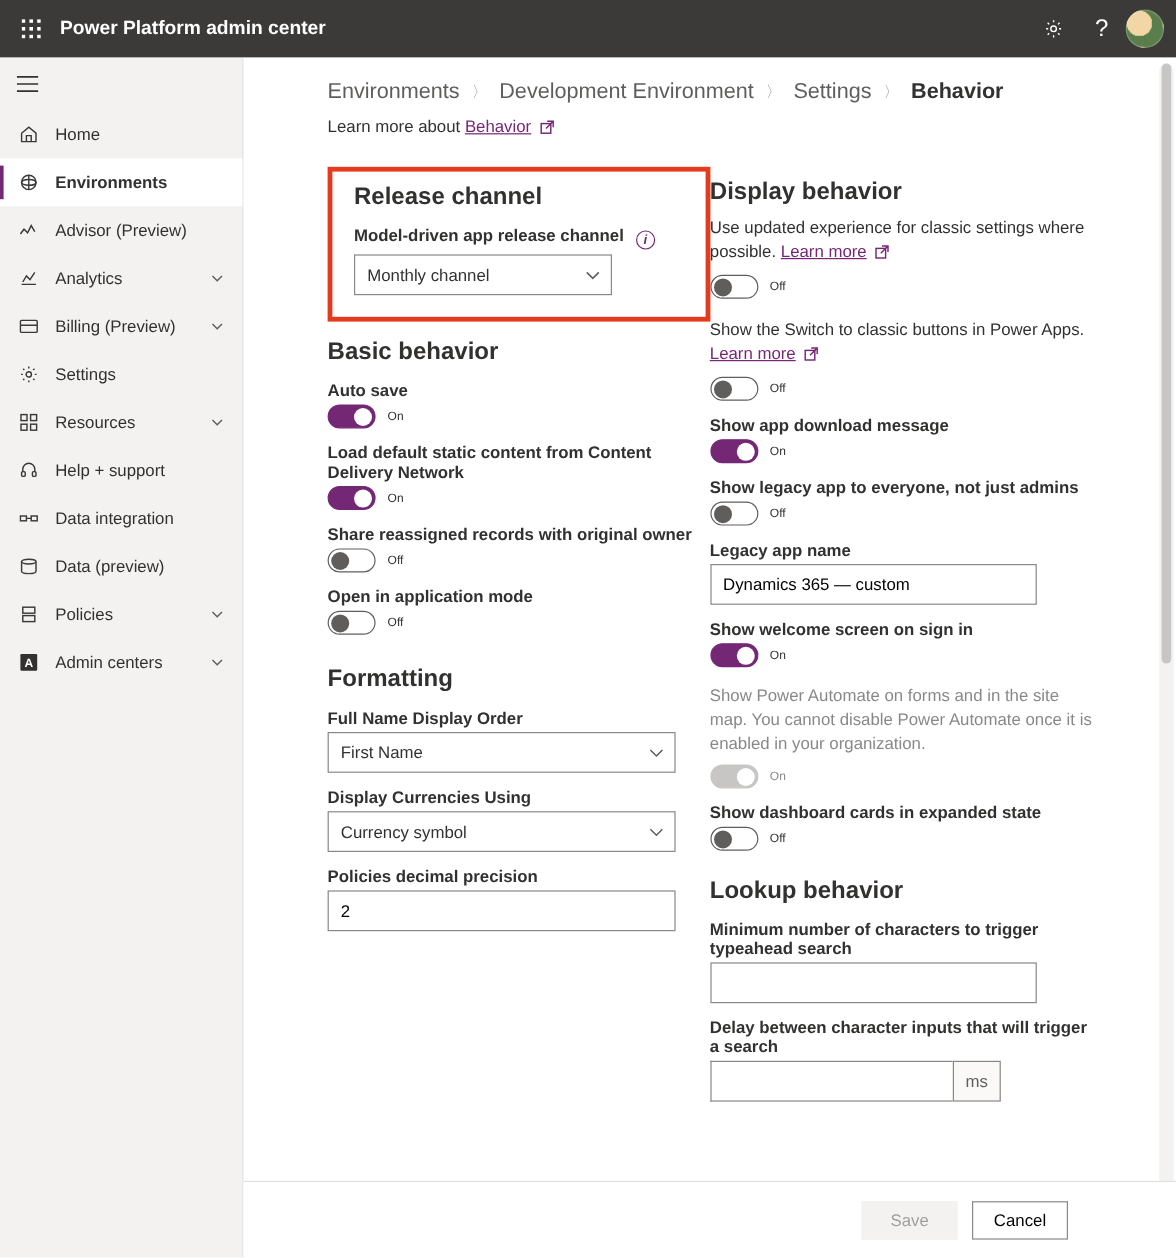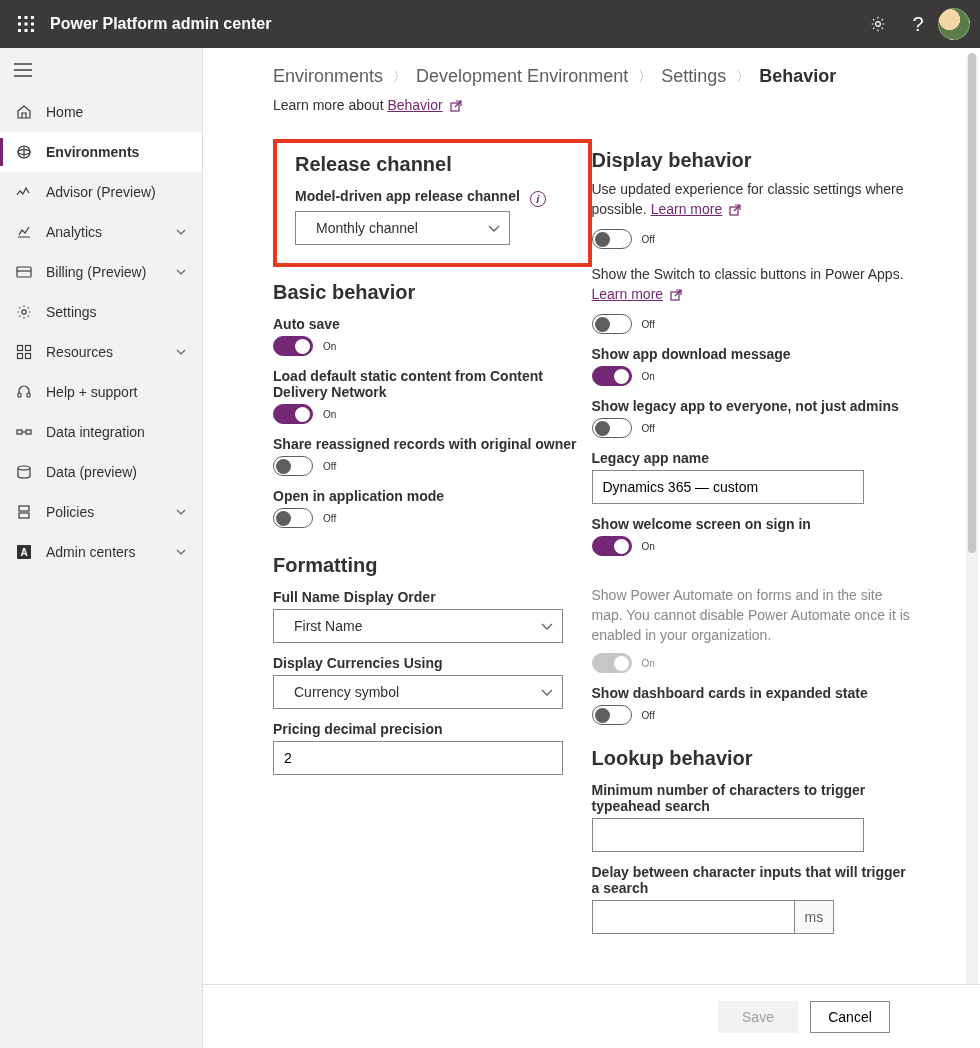--- a/index.html
+++ b/index.html
@@ -51,21 +51,21 @@
   .muted .plain-text { color:#898886; }
 
   
   .highlight-box { border: 4px solid #e53a1d; padding: 10px 18px 18px; margin-top: 4px; }
   .highlight-box .section-title { margin-top:0; }
   .info-dot { display:inline-flex; width:16px; height:16px; border:1px solid #742774; color:#742774; border-radius:50%; align-items:center; justify-content:center; font-size:11px; font-style:italic; margin-left:6px; vertical-align:-2px;}
 
   
   .select { position: relative; width: 215px; }
   .select.wide { width: 290px; }
-  .select-box { border:1px solid #8a8886; height:34px; display:flex; align-items:center; padding:0 30px 0 20px; cursor:pointer; background:#fff; }
+  .select-box { border:1px solid #8a8886; height:34px; display:flex; align-items:center; padding:0 30px 0 10px; cursor:pointer; background:#fff; }
   .select-caret { position:absolute; right:10px; top:9px; color:#605e5c; }
   .text-input { border:1px solid #8a8886; height:34px; width:290px; padding:0 10px; font:inherit; }
   .text-input.wide { width:272px; }
   .suffix-input { display:flex; width:240px; }
   .suffix-input .text-input { flex:1; width:auto; border-right:none;}
   .suffix-box { border:1px solid #8a8886; height:34px; display:flex; align-items:center; padding:0 10px; background:#faf9f8; color:#605e5c;}
 
   
   .toggle-row { display:flex; align-items:center; gap:10px; margin-top:4px;}
   .toggle { width:40px; height:20px; border-radius:10px; position:relative; cursor:pointer; }
@@ -347,21 +347,21 @@
             </div>
             <div class="field-label">Display Currencies Using</div>
             <div class="select wide">
               <div class="select-box">
                   <span>Currency symbol</span>
                 </div>
               <span class="select-caret"><svg width="12" height="8" viewBox="0 0 12 8" fill="none" stroke="#605e5c" stroke-width="1.3">
                     <path d="M1 1l5 5 5-5"></path>
                   </svg></span>
             </div>
-            <div class="field-label">Pricing decimal precision</div>
+            <div class="field-label">Policies decimal precision</div>
             <input class="text-input" value="2" style="">
           </div>
 
           <div class="col">
             <div class="section-title">Display behavior</div>
             <div class="plain-text">
               <span>Use updated experience for classic settings where possible. </span><a class="link">Learn more</a>
               <span class="ext-icon"><svg width="12" height="12" viewBox="0 0 12 12" fill="none" stroke="currentColor" stroke-width="1.2">
                     <rect x="1" y="3" width="8" height="8"></rect>
                     <path d="M6 1h5v5M11 1L5 7"></path>
@@ -408,21 +408,21 @@
             <input class="text-input wide" value="Dynamics 365 — custom" style="">
 
             <div class="field-label">Show welcome screen on sign in</div>
             <div class="toggle-row">
               <div class="toggle on">
                   <div class="knob"></div>
                 </div>
               <span class="toggle-label">On</span>
             </div>
 
-            <div class="muted" style="margin-top:30px">
+            <div class="muted" style="margin-top:14px">
               <div class="plain-text">Show Power Automate on forms and in the site map. You cannot disable Power Automate once it is enabled in your organization.</div>
               <div class="toggle-row" style="margin-top:8px">
                 <div class="toggle disabled">
                     <div class="knob"></div>
                   </div>
                 <span class="toggle-label">On</span>
               </div>
             </div>
 
             <div class="field-label">Show dashboard cards in expanded state</div>

